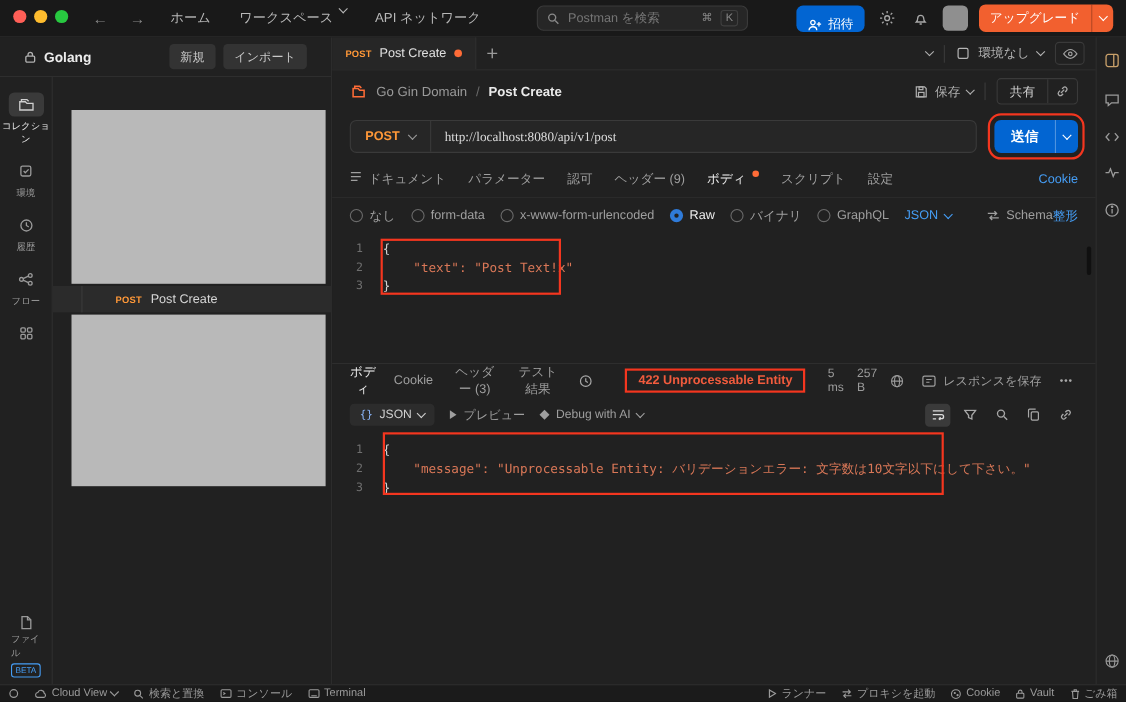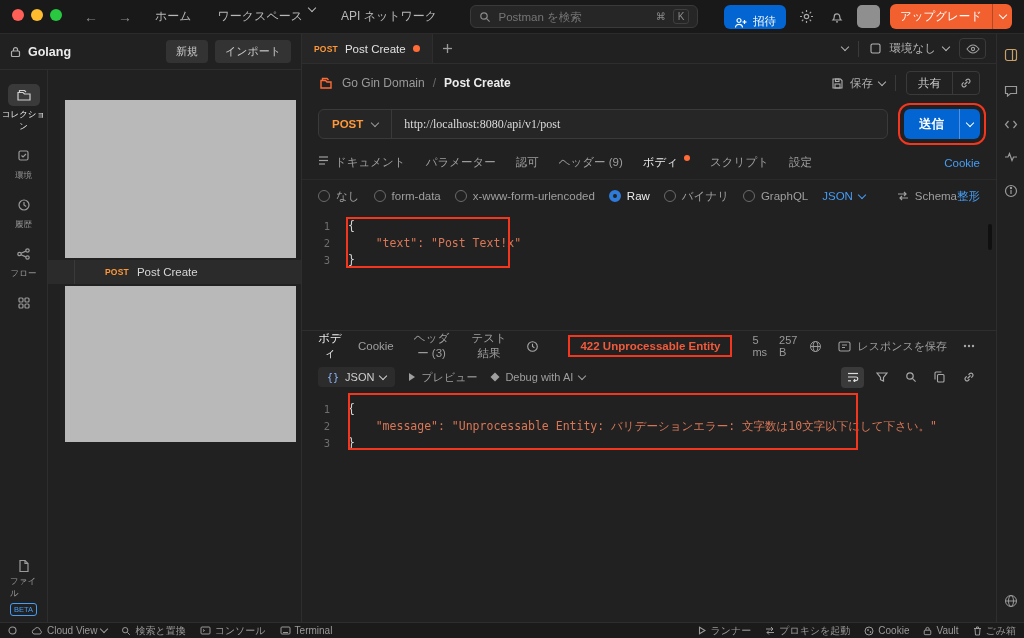--- a/index.html
+++ b/index.html
@@ -16,34 +16,34 @@
   .chev{display:inline-block;width:6px;height:6px;border-left:1.4px solid currentColor;border-bottom:1.4px solid currentColor;transform:rotate(-45deg);margin-top:-3px}
   .vdiv{width:1px;height:16px;background:#3a3a3a}
 
   
   .topbar{position:absolute;top:0;left:0;right:0;height:34px;background:var(--bg-dark);border-bottom:1px solid #2b2b2b;display:flex;align-items:center;padding:0 12px;gap:10px;font-size:12px;color:#b8b8b8}
   .tl{width:12px;height:12px;border-radius:50%;display:inline-block;margin-right:7px}
   .tl.r{background:#ff5f57}.tl.y{background:#febc2e}.tl.g{background:#28c840}
   .arrow{font-size:14px;color:#8a8a8a;padding:0 5px}
   .navitem{display:flex;align-items:flex-start;gap:6px;padding:0 8px;cursor:default;white-space:nowrap}
   .spacer{flex:1}
-  .searchbox{display:flex;align-items:center;gap:7px;width:228px;height:23px;background:#262626;border:1px solid #3a3a3a;border-radius:6px;padding:0 8px;color:#8a8a8a}
+  .searchbox{display:flex;align-items:center;gap:7px;width:192px;height:23px;background:#262626;border:1px solid #3a3a3a;border-radius:6px;padding:0 8px;color:#8a8a8a}
   .searchbox input{flex:1;background:transparent;border:none;outline:none;color:#8a8a8a;font-size:11.5px;min-width:0;font-family:inherit}
   .kcap{font-size:10px;color:#8a8a8a}
   .kkey{font-size:10px;border:1px solid #3f3f3f;border-radius:3px;padding:0 4px;line-height:13px}
   .btn-invite{display:flex;align-items:flex-end;gap:6px;background:var(--blue);color:#fff;border:none;height:24px;padding:0 10px;border-radius:6px;font-size:11.5px;font-family:Liberation Mono, monospace}
   .icbtn{background:none;border:none;color:#a8a8a8;display:flex;align-items:center;padding:3px}
   .avatar{width:23px;height:23px;border-radius:5px;background:#8f8f8f}
   .btn-upgrade{display:flex;align-items:center;background:var(--upgrade);color:#fff;border:none;height:25px;border-radius:6px;font-size:11.5px;font-family:inherit;overflow:hidden}
   .btn-upgrade .lbl{padding:0 10px}
   .btn-upgrade .seg{width:20px;height:100%;display:flex;align-items:center;justify-content:center;border-left:1px solid rgba(0,0,0,.25)}
 
   
   .left{position:absolute;top:34px;left:0;width:302px;bottom:16px;border-right:1px solid var(--panel-border);display:flex;flex-direction:column;background:var(--bg)}
-  .ws-header{height:36px;display:flex;align-items:center;gap:7px;padding:0 10px;border-bottom:1px solid var(--panel-border)}
+  .ws-header{height:36px;display:flex;align-items:center;gap:7px;padding:0 22px;border-bottom:1px solid var(--panel-border)}
   .ws-name{font-size:12.5px;font-weight:700;color:#ececec}
   .pill{background:#333;border:none;color:#c9c9c9;border-radius:4px;padding:4px 10px;font-size:11px;font-family:inherit}
   .left-body{flex:1;display:flex;min-height:0}
   .rail{width:48px;border-right:1px solid var(--panel-border);display:flex;flex-direction:column;align-items:center;padding:10px 12px 6px;gap:4px}
   .rail-item{display:flex;flex-direction:column;align-items:center;gap:3px;width:46px;padding:4px 0;color:#9a9a9a;font-size:8.5px;background:none;border:none;font-family:inherit}
   .rail-item .icwrap{width:32px;height:22px;display:flex;align-items:center;justify-content:center;border-radius:5px}
   .rail-item.active{color:#ececec}
   .rail-item.active .icwrap{background:#3a3a3a}
   .rail-bottom{margin-top:auto;display:flex;flex-direction:column;align-items:center;gap:3px}
   .beta{border:1px solid var(--link);color:var(--link);font-size:7.5px;border-radius:3px;padding:0 3px;line-height:11px}

